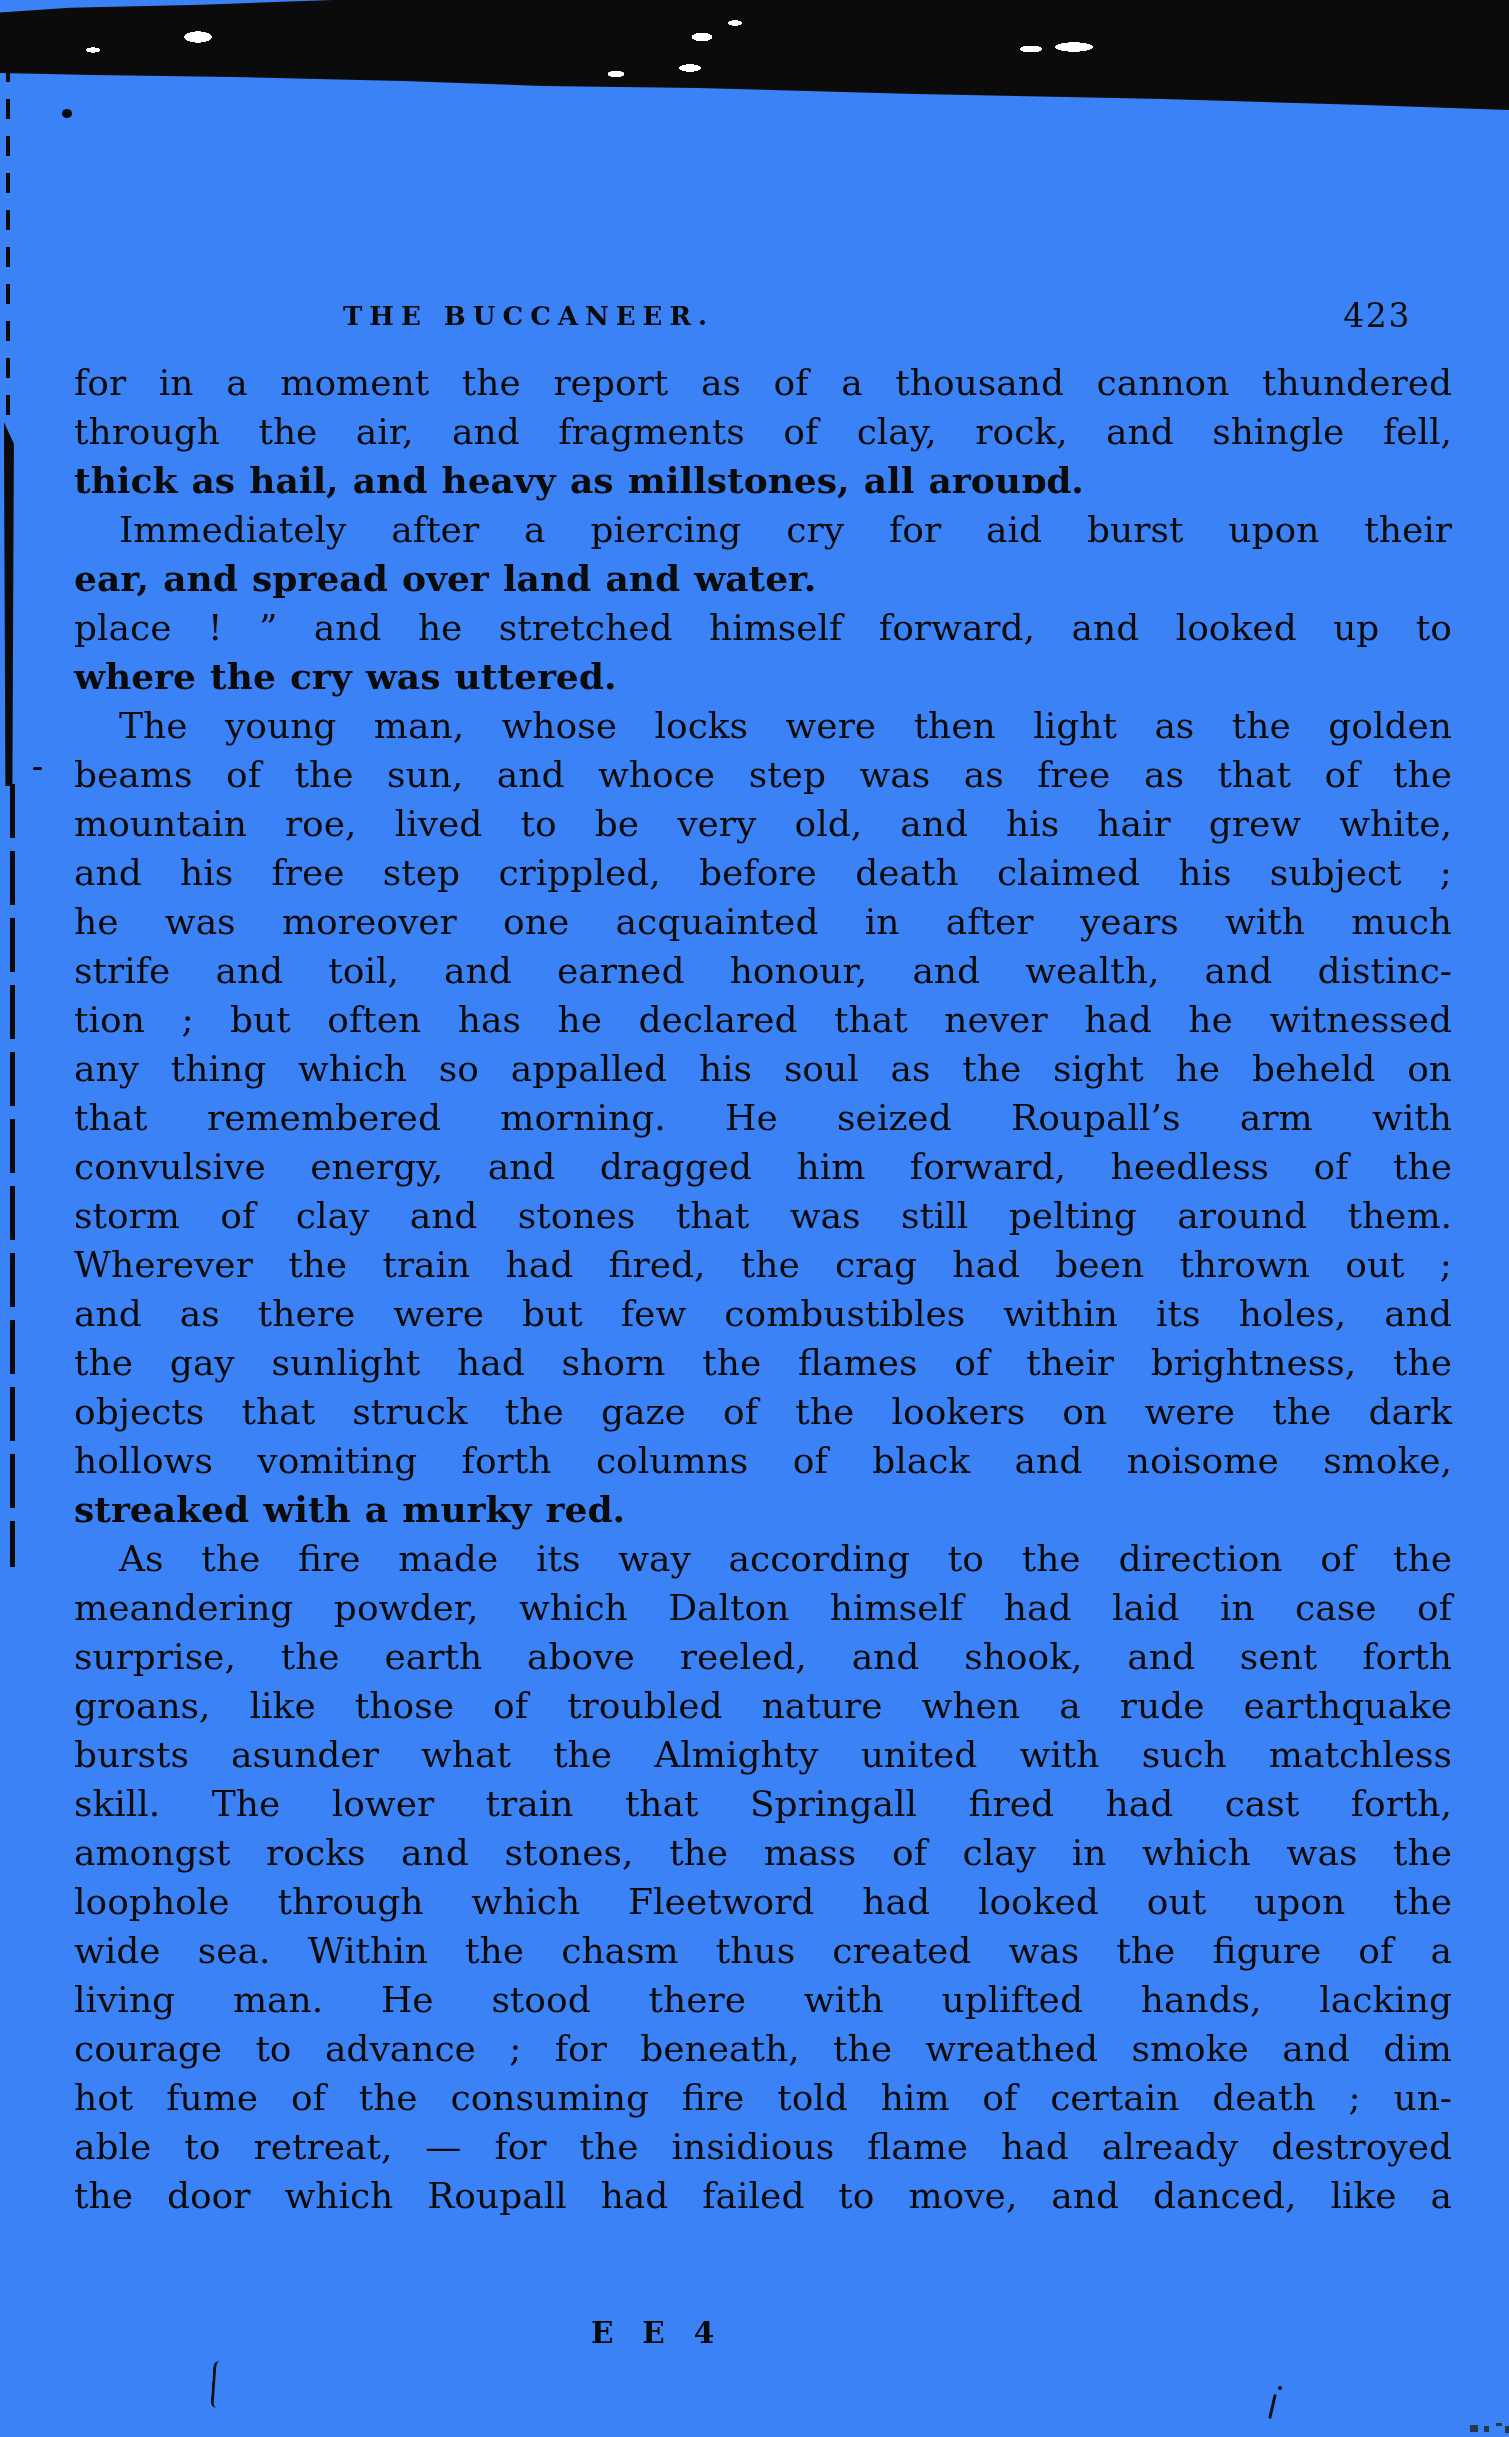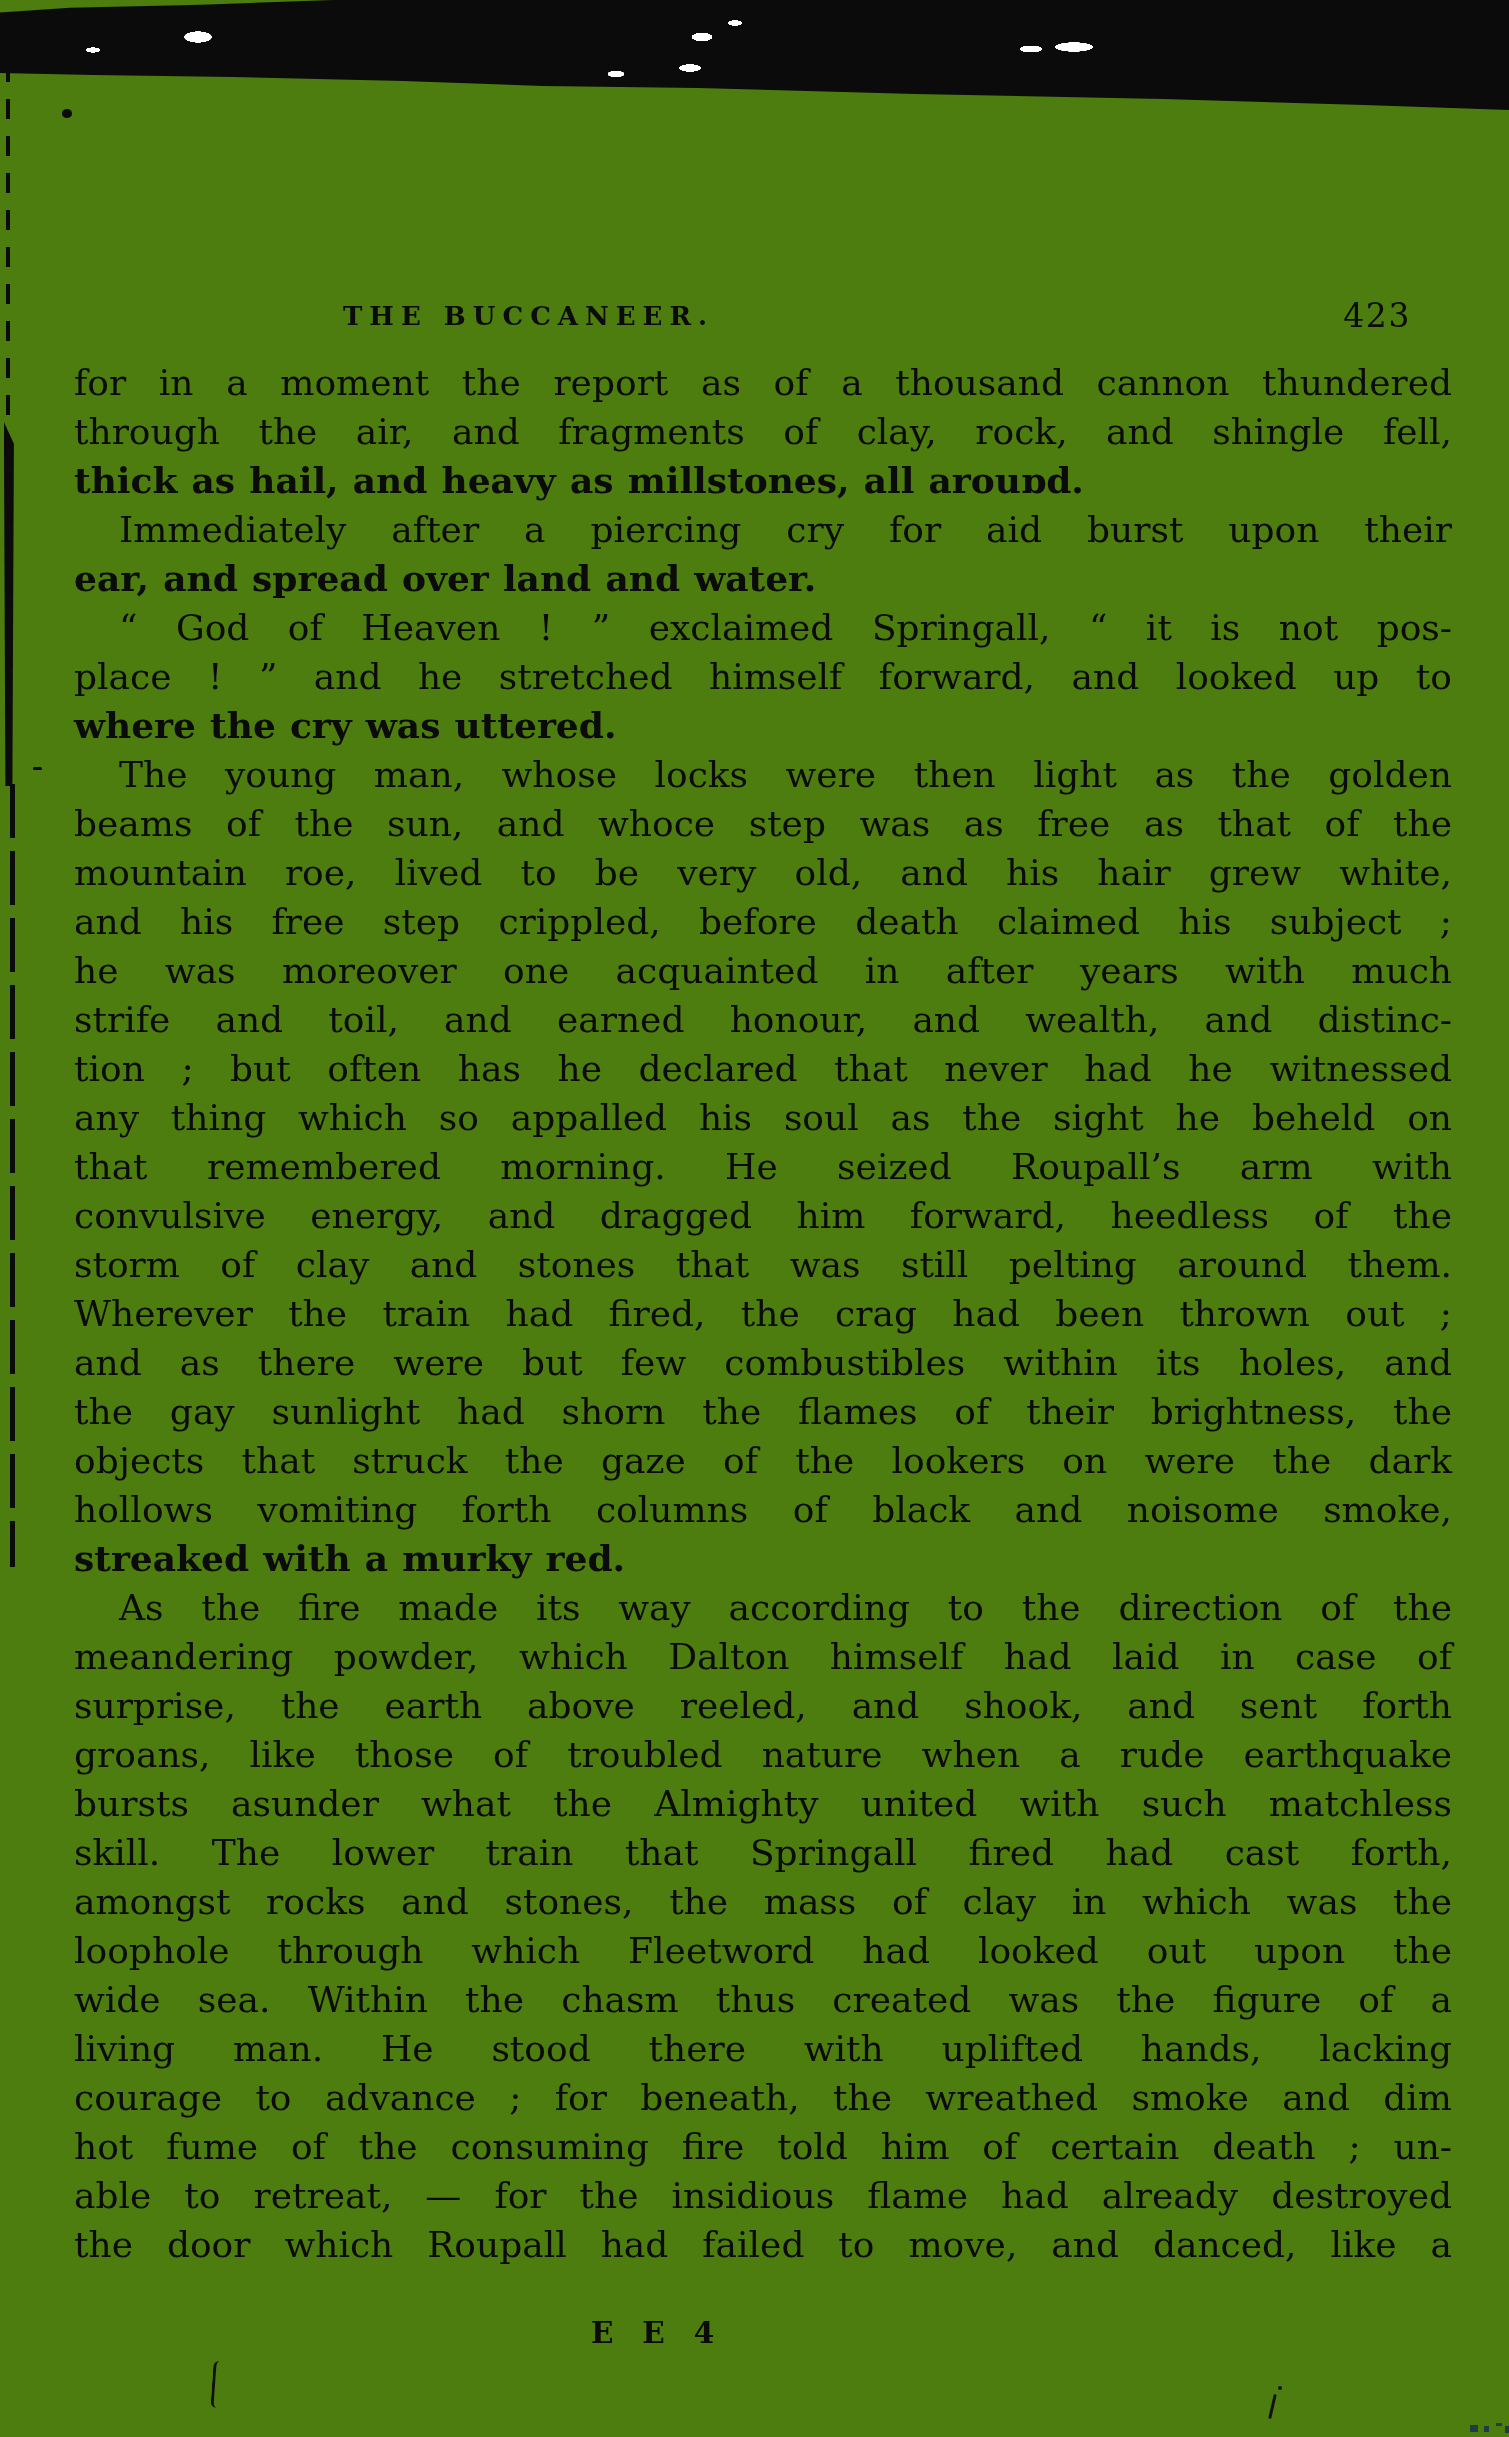--- a/index.html
+++ b/index.html
@@ -1,19 +1,19 @@
 <!DOCTYPE html>
 <html style="font-size:12.4px"><head>
 <meta charset="utf-8">
 <style>
   html,body{margin:0;padding:0;background:#e8e8e8;}
   #page{
     position:relative;
     width:1510px;height:2438px;
-    background:#4d7c0f;
+    background:#3b82f6;
     overflow:hidden;
     font-family:"DejaVu Serif", serif;
     color:#0b0b0b;
   }
   
   #top-band{
     position:absolute;left:0;top:0;width:1510px;height:116px;
     background:
       radial-gradient(ellipse 23px 9.3px at 198px 37px,#fff 60%,transparent 61%),
       radial-gradient(ellipse 17px 7px at 702px 37px,#fff 60%,transparent 61%),
@@ -104,21 +104,20 @@
     <div id="header-title">THE BUCCANEER.</div>
     <div id="page-number">423</div>
   </div>
 
   <div id="body-text">
       <div class="line">for in a moment the report as of a thousand cannon thundered</div>
       <div class="line">through the air, and fragments of clay, rock, and shingle fell,</div>
       <div class="line last">thick as hail, and heavy as millstones, all arouɒd.</div>
       <div class="line first">Immediately after a piercing cry for aid burst upon their</div>
       <div class="line last">ear, and spread over land and water.</div>
-      <div class="line first">“ God of Heaven ! ” exclaimed Springall, “ it is not pos-</div>
       <div class="line">place ! ” and he stretched himself forward, and looked up to</div>
       <div class="line last">where the cry was uttered.</div>
       <div class="line first">The young man, whose locks were then light as the golden</div>
       <div class="line">beams of the sun, and whoce step was as free as that of the</div>
       <div class="line">mountain roe, lived to be very old, and his hair grew white,</div>
       <div class="line">and his free step crippled, before death claimed his subject ;</div>
       <div class="line">he was moreover one acquainted in after years with much</div>
       <div class="line">strife and toil, and earned honour, and wealth, and distinc-</div>
       <div class="line">tion ; but often has he declared that never had he witnessed</div>
       <div class="line">any thing which so appalled his soul as the sight he beheld on</div>

